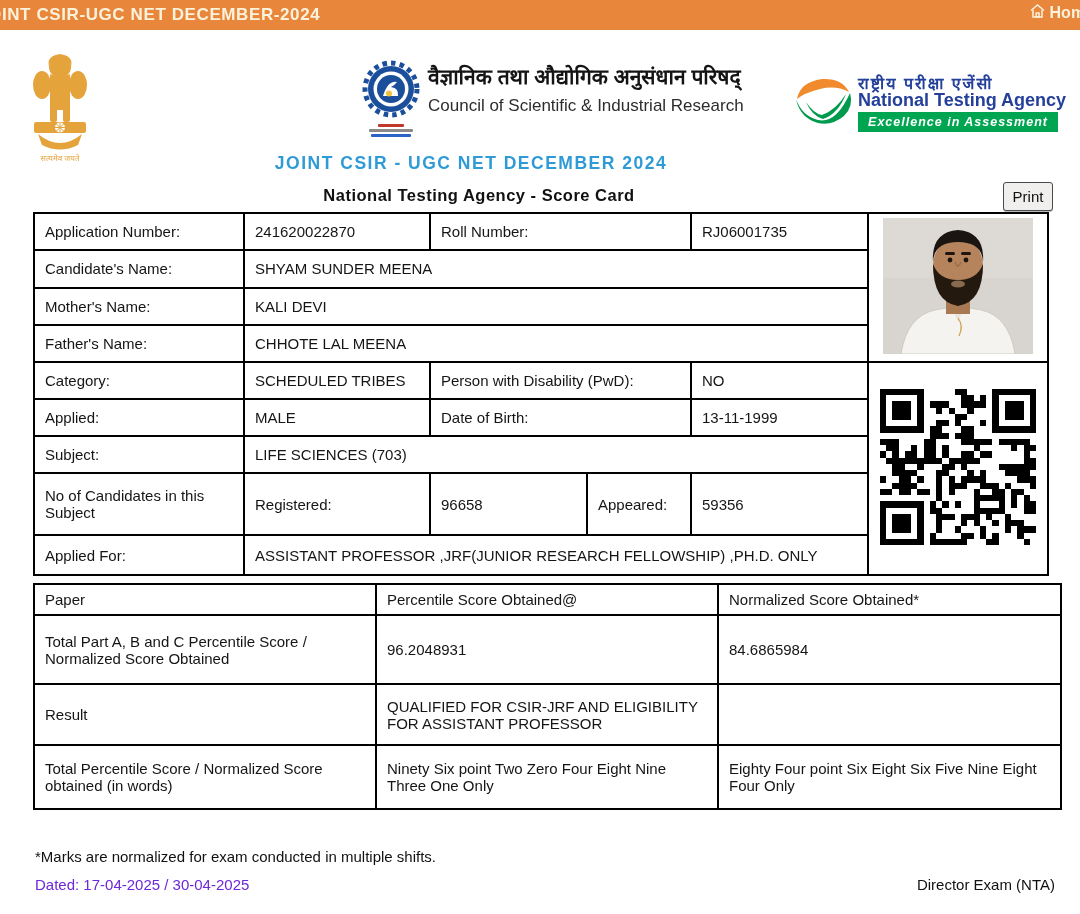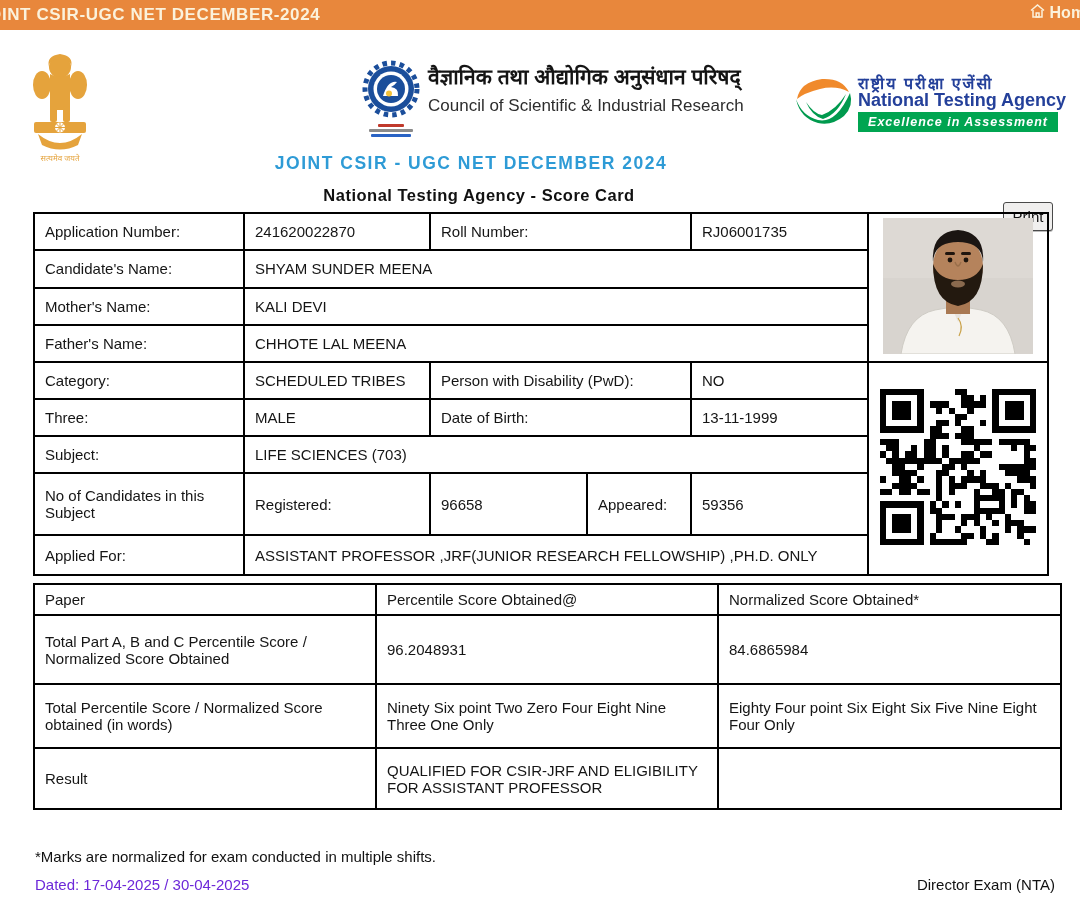--- a/index.html
+++ b/index.html
@@ -30,21 +30,21 @@
                 color:#fff; font-size:12.5px; font-style:italic; font-weight:bold; text-align:center; line-height:20px;
                 letter-spacing:1px; }
 
   
   .exam-title { position:absolute; left:0; top:153px; width:942px; text-align:center;
                 color:var(--title-blue,#2E9BD6); font-size:17.5px; font-weight:bold; letter-spacing:1.5px; }
   .subtitle { position:absolute; left:0; top:186px; width:942px; text-align:center;
               color:#111; font-size:16.5px; font-weight:bold; letter-spacing:0.5px;margin-left:8px; }
   .print-btn { position:absolute; left:1003px; top:182px; width:50px; height:29px; background:#f0efee;
                border:1.6px solid #4a4a4a; border-radius:3px; font-size:15px; font-family:"Liberation Sans",sans-serif;
-               color:#111; cursor:pointer; box-shadow:0 1px 0 #bbb;margin-top:20px; }
+               color:#111; cursor:pointer; box-shadow:0 1px 0 #bbb; }
 
   
   table { border-collapse:collapse; table-layout:fixed; }
   td, th { border:2px solid #000; font-size:15px; color:#151515; padding:4px 10px; vertical-align:middle;
            text-align:left; font-weight:normal; word-wrap:break-word; }
   .detail-table { position:absolute; left:33px; top:212px; width:1014px; }
   .score-table  { position:absolute; left:33px; top:583px; width:1027px; }
   .media-cell { padding:4px; text-align:center; vertical-align:middle; }
 
   
@@ -401,21 +401,21 @@
               <rect x="108" y="0" width="42" height="42" fill="#000"></rect>
               <rect x="114" y="6" width="30" height="30" fill="#fff"></rect>
               <rect x="120" y="12" width="18" height="18" fill="#000"></rect>
               <rect x="0" y="108" width="42" height="42" fill="#000"></rect>
               <rect x="6" y="114" width="30" height="30" fill="#fff"></rect>
               <rect x="12" y="120" width="18" height="18" fill="#000"></rect>
             </svg>
       </td>
     </tr>
     <tr style="height:37px">
-      <td>Three:</td>
+      <td>Applied:</td>
       <td>MALE</td>
       <td colspan="2">Date of Birth:</td>
       <td>13-11-1999</td>
     </tr>
     <tr style="height:37px">
       <td>Subject:</td>
       <td colspan="4">LIFE SCIENCES (703)</td>
     </tr>
     <tr style="height:62px">
       <td>No of Candidates in this Subject</td>
@@ -441,30 +441,30 @@
         <tr style="height:31px">
       <td>Paper</td>
       <td>Percentile Score Obtained@</td>
       <td>Normalized Score Obtained*</td>
     </tr>
     <tr style="height:69px">
       <td>Total Part A, B and C Percentile Score / Normalized Score Obtained</td>
       <td>96.2048931</td>
       <td>84.6865984</td>
     </tr>
+    <tr style="height:61px">
+      <td>Result</td>
+      <td>QUALIFIED FOR CSIR-JRF AND ELIGIBILITY FOR ASSISTANT PROFESSOR</td>
+      <td></td>
+    </tr>
     <tr style="height:64px">
       <td>Total Percentile Score / Normalized Score obtained (in words)</td>
       <td>Ninety Six point Two Zero Four Eight Nine Three One Only</td>
       <td>Eighty Four point Six Eight Six Five Nine Eight Four Only</td>
     </tr>
-    <tr style="height:61px">
-      <td>Result</td>
-      <td>QUALIFIED FOR CSIR-JRF AND ELIGIBILITY FOR ASSISTANT PROFESSOR</td>
-      <td></td>
-    </tr>
   </tbody>
     </table>
 
   <div class="note">*Marks are normalized for exam conducted in multiple shifts.</div>
   <div class="dated">Dated: 17-04-2025 / 30-04-2025</div>
   <div class="sign">Director Exam (NTA)</div>
 
 </div>
 
 </body></html>

